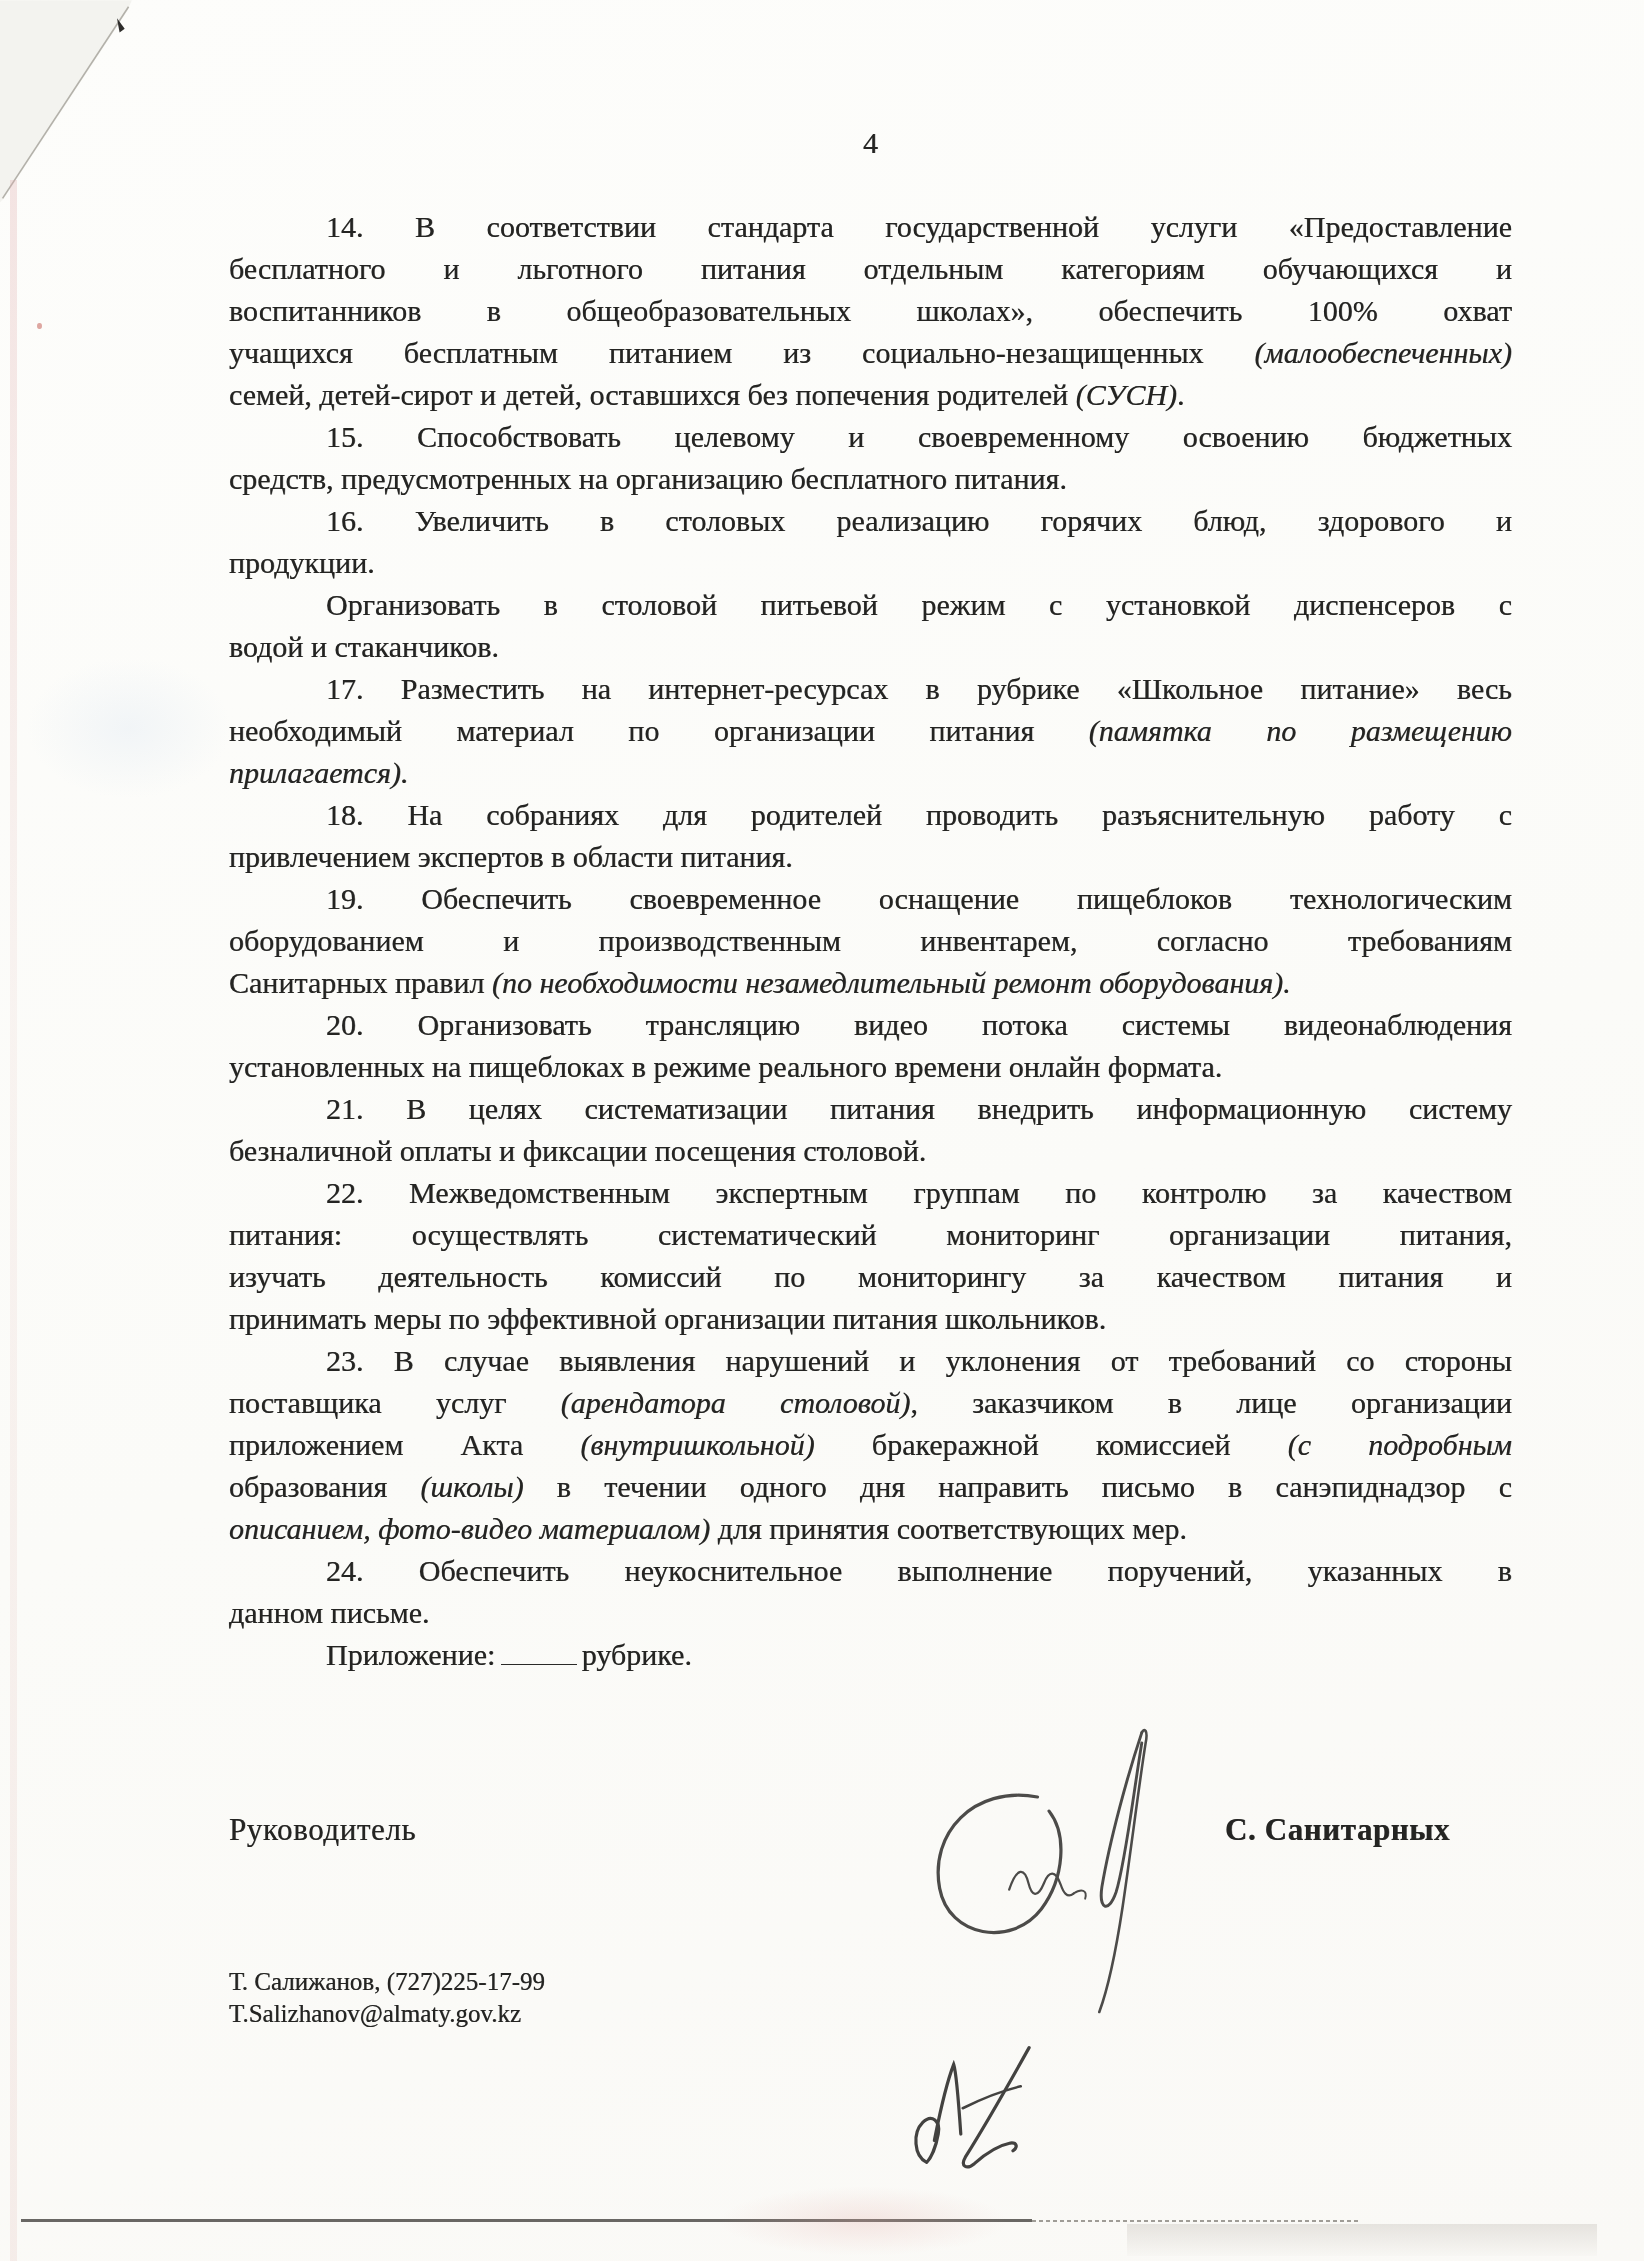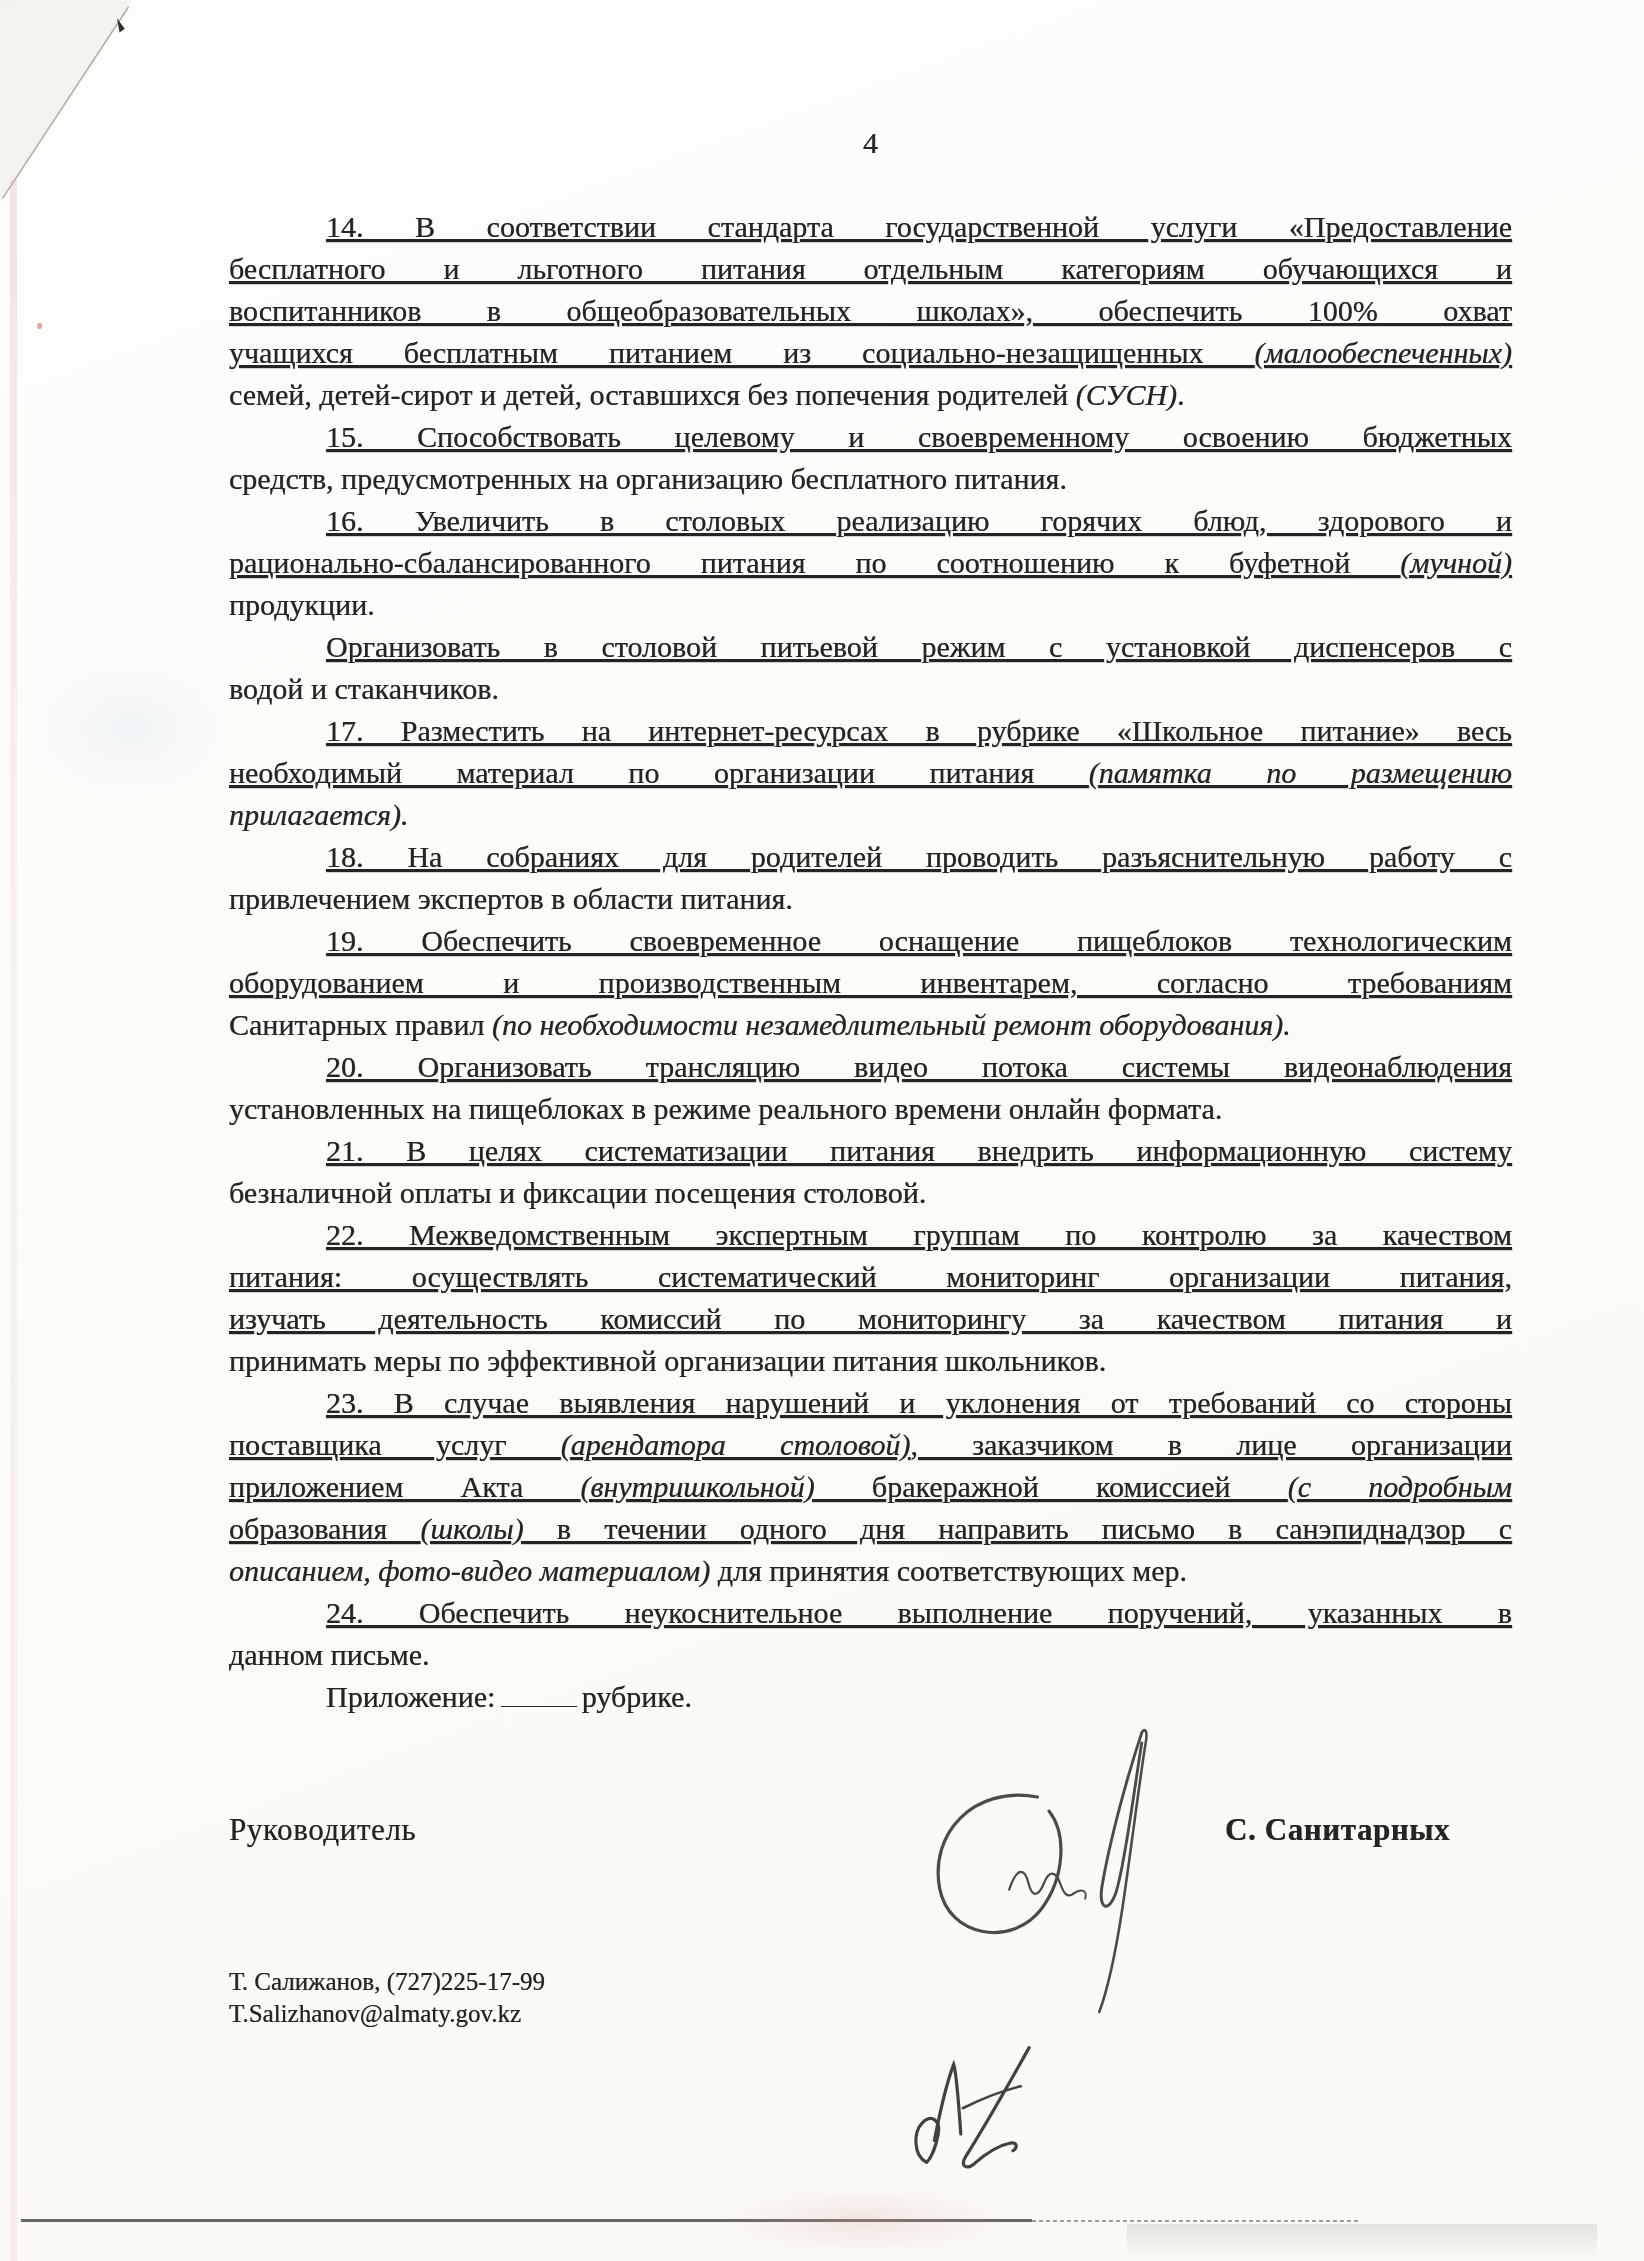--- a/index.html
+++ b/index.html
@@ -48,21 +48,21 @@
   }
   .page-number{
     position:absolute;left:229px;top:126px;width:1283px;
     font-size:30px;text-align:center;
   }
   .doc-body{
     position:absolute;left:229px;top:206px;width:1283px;
     font-size:30px;
   }
   .line{height:42px;line-height:42px;white-space:normal;}
-  .line.just{text-align:justify;text-align-last:justify;text-decoration:underline;}
+  .line.just{text-align:justify;text-align-last:justify;}
   .line.ind{text-indent:97px;}
   .it{font-style:italic;}
   .blank{
     display:inline-block;width:76px;height:1em;vertical-align:baseline;
     border-bottom:1.9px solid #2a2a28;margin:0 5.2px;
   }
   .sig-title{
     position:absolute;left:229px;top:1812px;
     font-size:31px;font-weight:normal;letter-spacing:0.6px;
   }
@@ -95,21 +95,20 @@
 
   <div class="doc-body scan-text">
       <div class="line ind just"><span>14. В соответствии стандарта государственной услуги «Предоставление</span></div>
       <div class="line just"><span>бесплатного и льготного питания отдельным категориям обучающихся и</span></div>
       <div class="line just"><span>воспитанников в общеобразовательных школах», обеспечить 100% охват</span></div>
       <div class="line just"><span>учащихся бесплатным питанием из социально-незащищенных </span><span class="it">(малообеспеченных)</span></div>
       <div class="line"><span>семей, детей-сирот и детей, оставшихся без попечения родителей </span><span class="it">(СУСН)</span><span>.</span></div>
       <div class="line ind just"><span>15. Способствовать целевому и своевременному освоению бюджетных</span></div>
       <div class="line"><span>средств, предусмотренных на организацию бесплатного питания.</span></div>
       <div class="line ind just"><span>16. Увеличить в столовых реализацию горячих блюд, здорового и</span></div>
-      <div class="line just"><span>рационально-сбалансированного питания по соотношению к буфетной </span><span class="it">(мучной)</span></div>
       <div class="line"><span>продукции.</span></div>
       <div class="line ind just"><span>Организовать в столовой питьевой режим с установкой диспенсеров с</span></div>
       <div class="line"><span>водой и стаканчиков.</span></div>
       <div class="line ind just"><span>17. Разместить на интернет-ресурсах в рубрике «Школьное питание» весь</span></div>
       <div class="line just"><span>необходимый материал по организации питания </span><span class="it">(памятка по размещению</span></div>
       <div class="line"><span class="it">прилагается).</span></div>
       <div class="line ind just"><span>18. На собраниях для родителей проводить разъяснительную работу с</span></div>
       <div class="line"><span>привлечением экспертов в области питания.</span></div>
       <div class="line ind just"><span>19. Обеспечить своевременное оснащение пищеблоков технологическим</span></div>
       <div class="line just"><span>оборудованием и производственным инвентарем, согласно требованиям</span></div>

